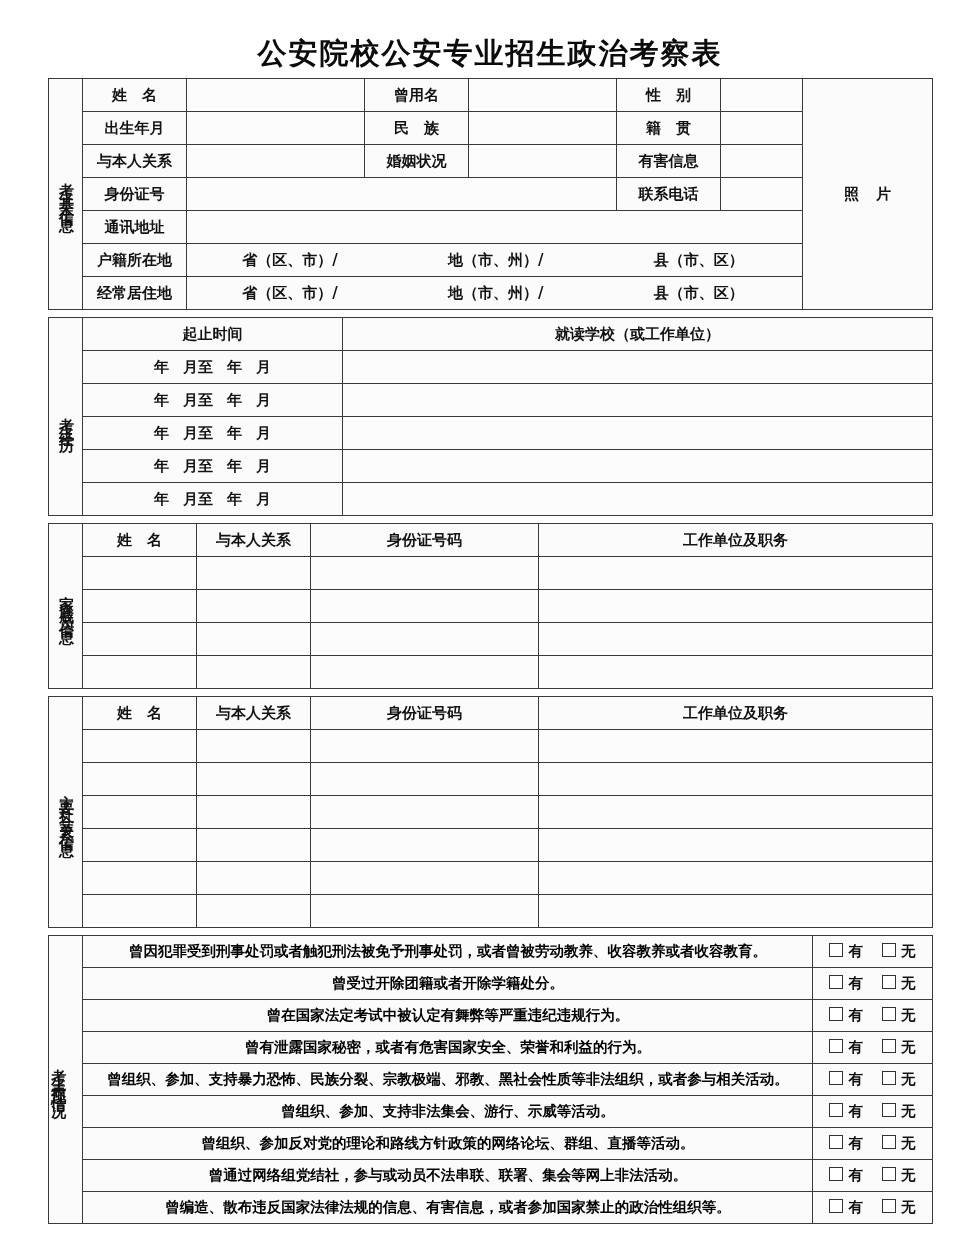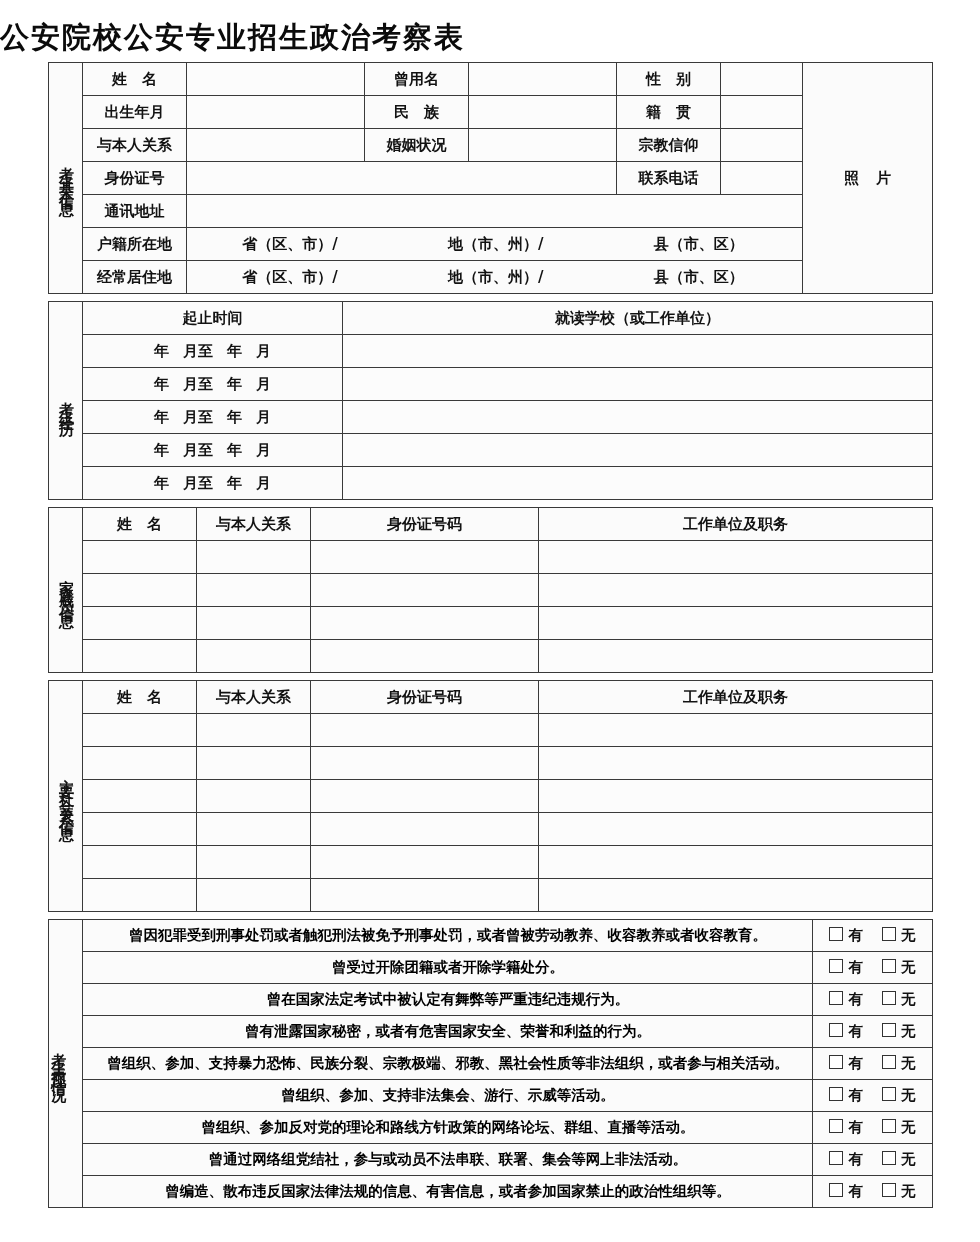--- a/index.html
+++ b/index.html
@@ -17,25 +17,25 @@
   }
 
   .page {
     position: relative;
     width: 980px;
     height: 1242px;
     box-sizing: border-box;
   }
 
   .doc-title {
-    text-align: left;
+    text-align: center;
     font-size: 29px;
     font-weight: 700;
     letter-spacing: 2px;
-    padding-top: 18px;
+    padding-top: 34px;
     padding-bottom: 4px;
     color: #0b0b0b;
   }
 
   .serial-line {
     font-size: 16px;
     font-weight: 700;
     margin-left: 72px;
     margin-top: 8px;
     margin-bottom: 6px;
@@ -215,21 +215,21 @@
         <td>民　族</td>
         <td class="blank"></td>
         <td>籍　贯</td>
         <td class="blank"></td>
       </tr>
       <tr>
         <td>与本人关系</td>
         <td class="blank"></td>
         <td>婚姻状况</td>
         <td class="blank"></td>
-        <td>宗教信仰</td>
+        <td>有害信息</td>
         <td class="blank"></td>
       </tr>
       <tr>
         <td>身份证号</td>
         <td class="blank" colspan="3"></td>
         <td>联系电话</td>
         <td class="blank"></td>
       </tr>
       <tr>
         <td>通讯地址</td>

